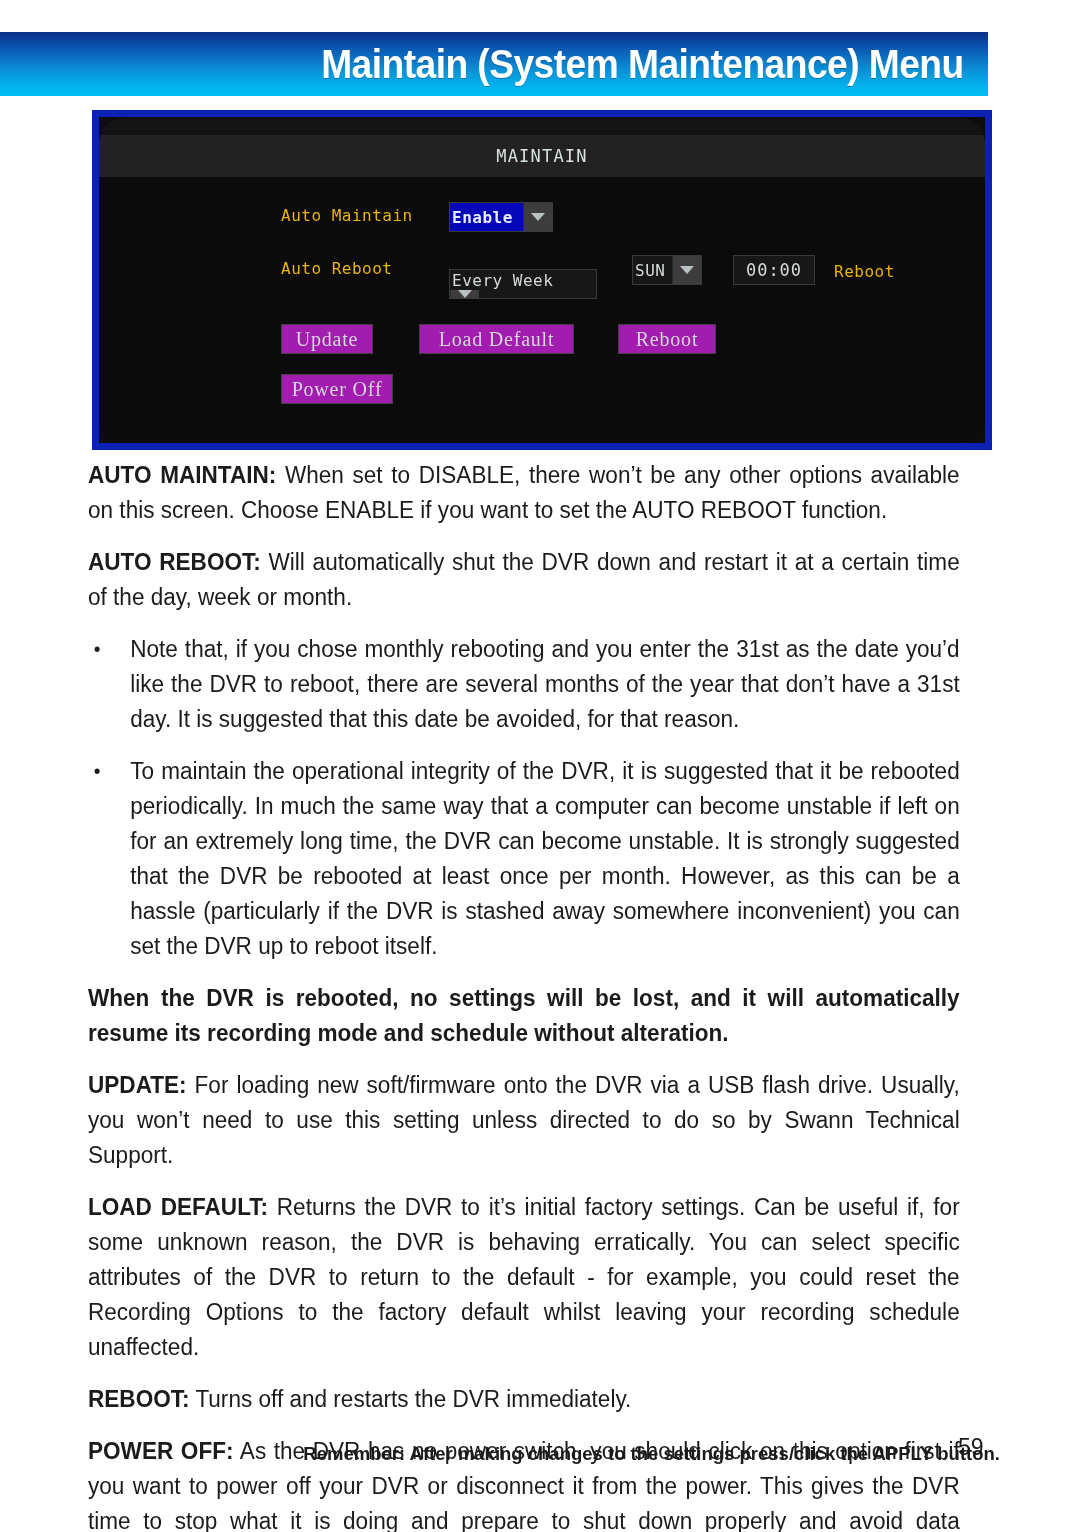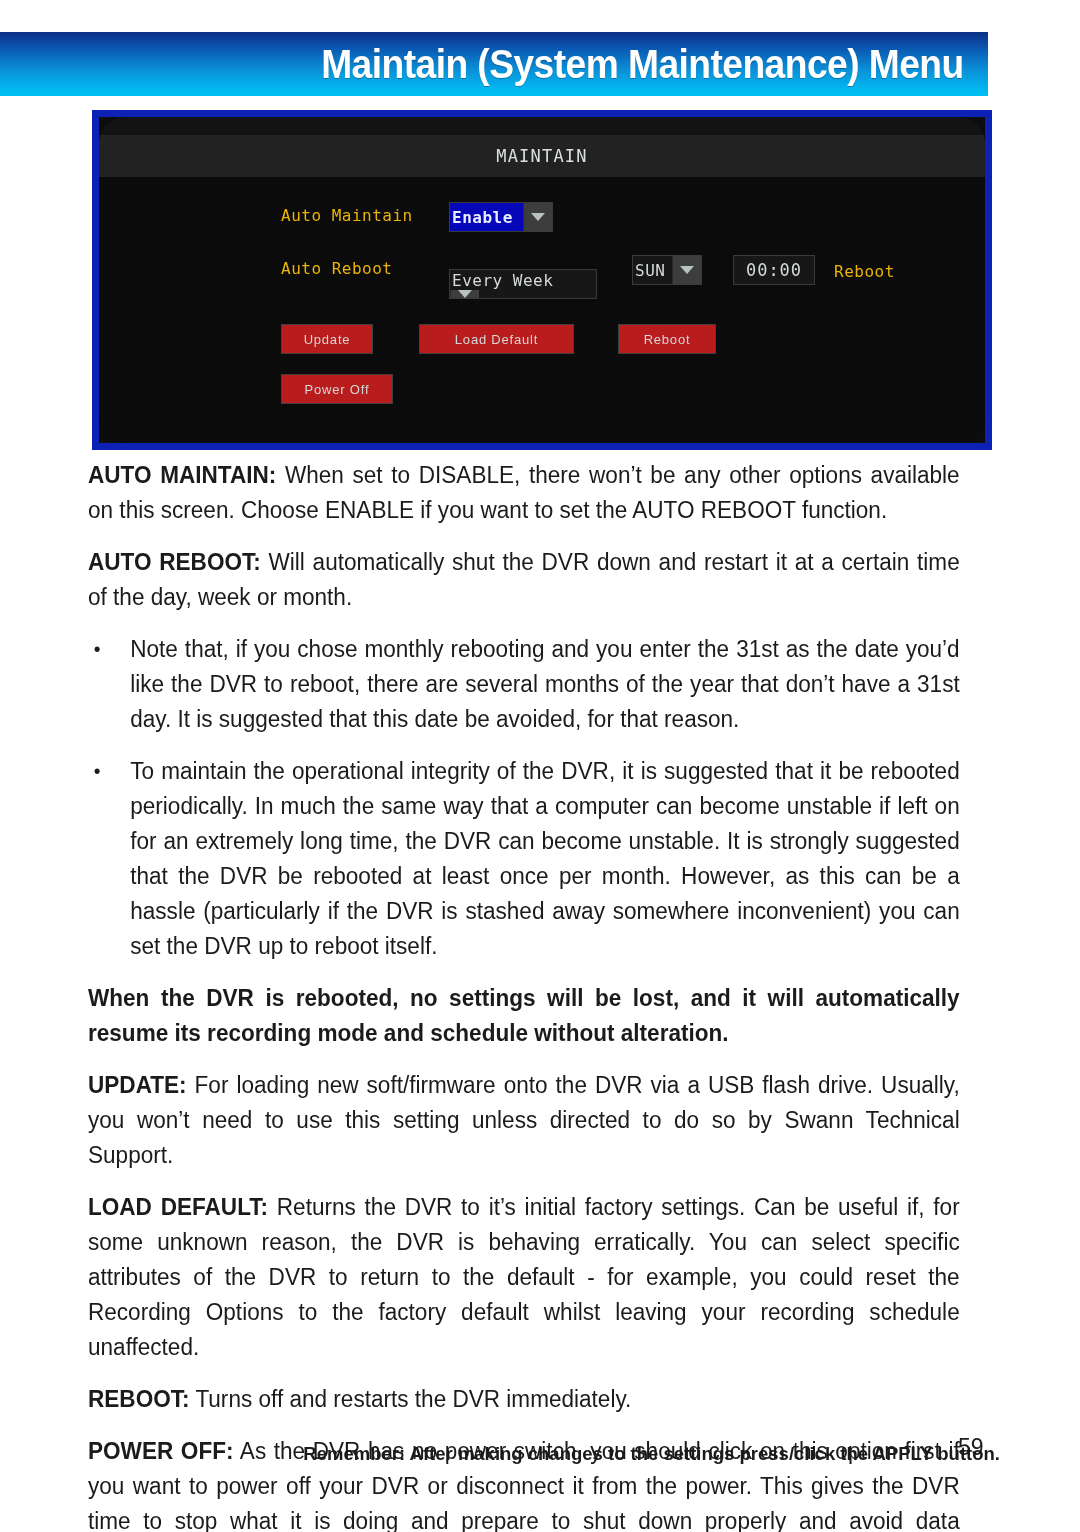--- a/index.html
+++ b/index.html
@@ -158,29 +158,29 @@
     color: #d5dada;
     font-family: "DejaVu Sans Mono", monospace;
     font-size: 17px;
     letter-spacing: 1px;
   }
   .lbl-reboot-right { left: 735px; top: 85px; }
 
   .dvr-button {
     position: absolute;
     height: 30px;
-    background: #b91c1c;
+    background: #a21caf;
     border: 1px solid #3f3f3f;
     box-sizing: border-box;
     display: flex;
     align-items: center;
     justify-content: center;
     color: #d2d8d8;
-    font-family: Liberation Sans, sans-serif;
-    font-size: 13px;
+    font-family: Liberation Serif, serif;
+    font-size: 20px;
     letter-spacing: 0.8px;
     white-space: nowrap;
   }
   .btn-update   { left: 182px; top: 147px; width: 92px; }
   .btn-load     { left: 320px; top: 147px; width: 155px; }
   .btn-reboot   { left: 519px; top: 147px; width: 98px; }
   .btn-poweroff { left: 182px; top: 197px; width: 112px; }
 
   
   .doc-body {

